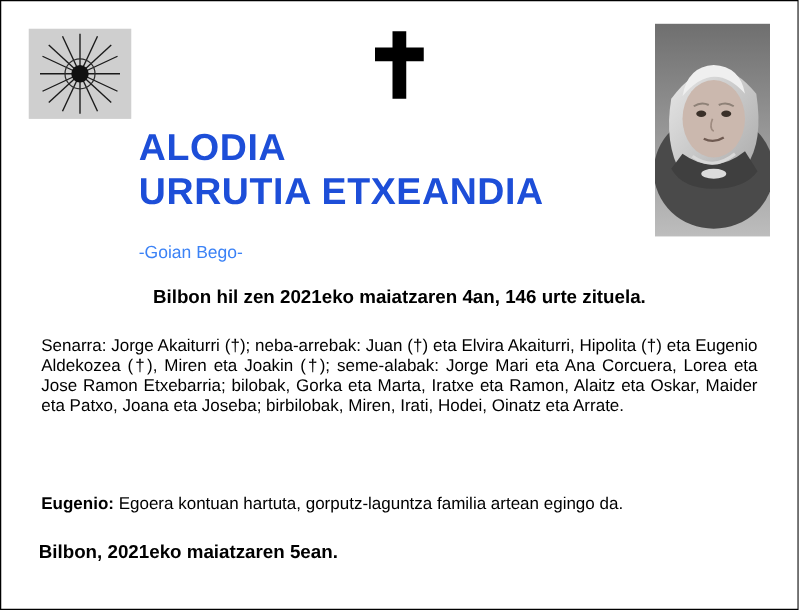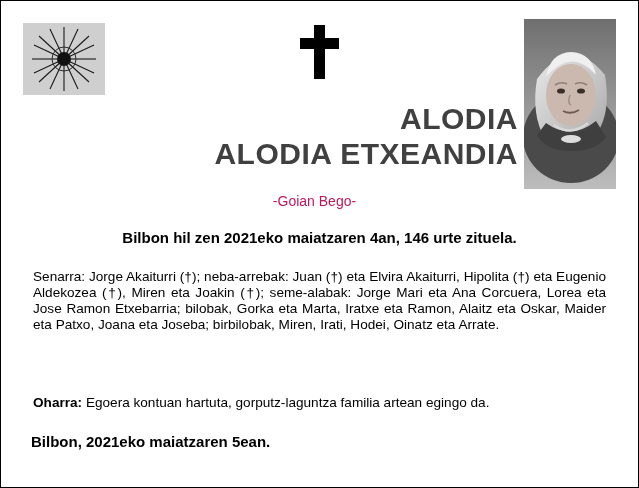--- a/index.html
+++ b/index.html
@@ -66,35 +66,34 @@
     width: 39px;
     height: 11px;
     background: #000;
   }
 
   .name {
     position: absolute;
     left: 110px;
     right: 120px;
     top: 100px;
-    text-align: right;
+    text-align: left;
     font-weight: bold;
     font-size: 30px;
     line-height: 35px;
     letter-spacing: 0.5px;
-    color: #404040;
+    color: #1d4ed8;
   }
   .subtitle {
     position: absolute;
     left: 110px;
     right: 120px;
     top: 192px;
-    text-align: center;
     font-size: 14px;
-    color: #be185d;
+    color: #3b82f6;
   }
 
   .deathline {
     position: absolute;
     left: 30px;
     right: 30px;
     top: 228px;
     text-align: center;
     font-weight: bold;
     font-size: 15px;
@@ -193,28 +192,28 @@
       <path d="M46 76 q-3 8 1 10" stroke="#9e8b80" stroke-width="1.4" fill="none"></path>
       <path d="M39 92 q8 4 16 -1" stroke="#6f5a51" stroke-width="1.8" fill="none"></path>
       <path d="M22 104 q25 18 50 -2 l10 16 q-10 14 -35 14 q-25 0 -34 -16z" fill="#3f3f3f"></path>
       <path d="M30 106 q17 12 34 -2" stroke="#d8d8d8" stroke-width="2.4" fill="none"></path>
       <ellipse cx="47" cy="120" rx="10" ry="4" fill="#dcdcdc"></ellipse>
     </svg>
   </div>
 
   <div class="name">
     <div>ALODIA</div>
-    <div>ALODIA ETXEANDIA</div>
+    <div>URRUTIA ETXEANDIA</div>
   </div>
 
   <div class="subtitle">-Goian Bego-</div>
 
   <div class="deathline">Bilbon hil zen 2021eko maiatzaren 4an, 146 urte zituela.</div>
 
   <div class="family">Senarra: Jorge Akaiturri (†); neba-arrebak: Juan (†) eta Elvira Akaiturri, Hipolita (†) eta Eugenio Aldekozea (†), Miren eta Joakin (†); seme-alabak: Jorge Mari eta Ana Corcuera, Lorea eta Jose Ramon Etxebarria; bilobak, Gorka eta Marta, Iratxe eta Ramon, Alaitz eta Oskar, Maider eta Patxo, Joana eta Joseba; birbilobak, Miren, Irati, Hodei, Oinatz eta Arrate.</div>
 
   <div class="notice">
-    <span class="lbl">Oharra:</span><span> Egoera kontuan hartuta, gorputz-laguntza familia artean egingo da.</span>
+    <span class="lbl">Eugenio:</span><span> Egoera kontuan hartuta, gorputz-laguntza familia artean egingo da.</span>
   </div>
 
   <div class="footer">Bilbon, 2021eko maiatzaren 5ean.</div>
 
 </div>
 
 </body></html>

